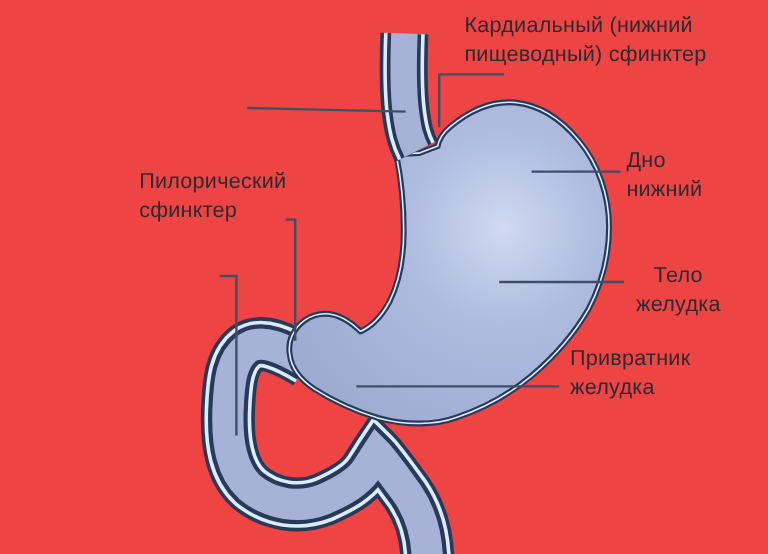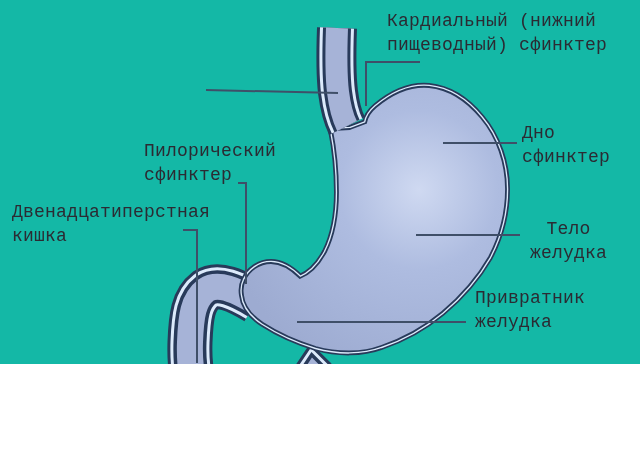--- a/index.html
+++ b/index.html
@@ -1,21 +1,21 @@
 <!DOCTYPE html>
 <html><head>
 <meta charset="utf-8">
 <style>
   html,body{margin:0;padding:0;}
   .stage{
     position:relative;
-    width:640px;height:364px;
-    background:#14b8a6;
+    width:640px;height:462px;
+    background:#ef4444;
     overflow:hidden;
-    font-family:Liberation Mono, monospace;
+    font-family:Liberation Sans, sans-serif;
   }
   .stage svg{position:absolute;left:0;top:0;}
   .label{
     position:absolute;
     color:#2b2b33;
     font-size:18px;
     line-height:24px;
     letter-spacing:0.2px;
     white-space:pre-line;
   }
@@ -95,28 +95,26 @@
       <polyline points="443,143 517,143"></polyline>
       <polyline points="416,235 520,235"></polyline>
       <polyline points="297,322 466,322"></polyline>
     </g>
   </svg>
 
   <div class="label" style="left:387px;top:9px;">Кардиальный (нижний
 пищеводный) сфинктер</div>
 
 
-  <div class="label" style="left:144px;top:139px;">Пилорический
+  <div class="label" style="left:116px;top:139px;">Пилорический
 сфинктер</div>
 
-  <div class="label" style="left:12px;top:200px;">Двенадцатиперстная
-кишка</div>
 
   <div class="label" style="left:522px;top:121px;">Дно
-сфинктер</div>
+нижний</div>
 
   <div class="label" style="left:530px;top:217px;text-align:center;">Тело
 желудка</div>
 
   <div class="label" style="left:475px;top:286px;">Привратник
 желудка</div>
 
 </div>
 
 </body></html>

